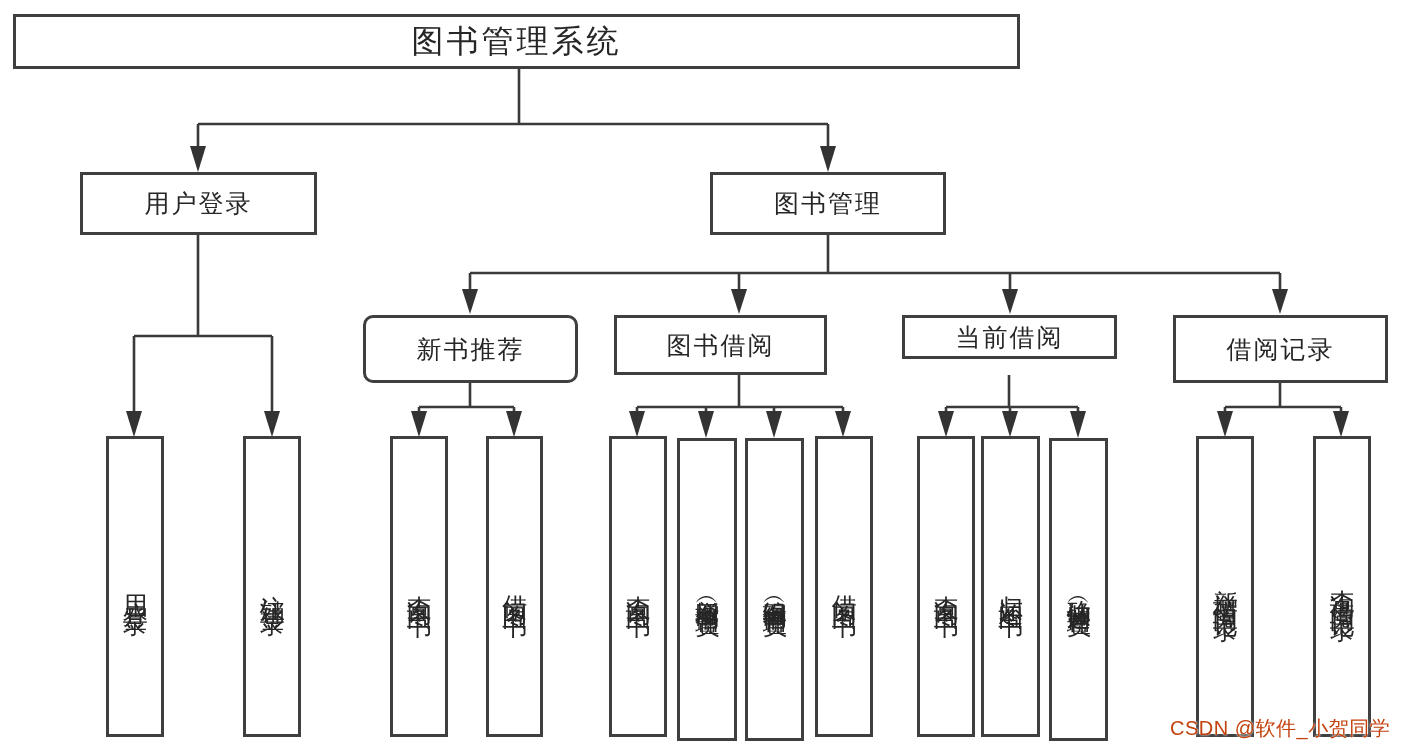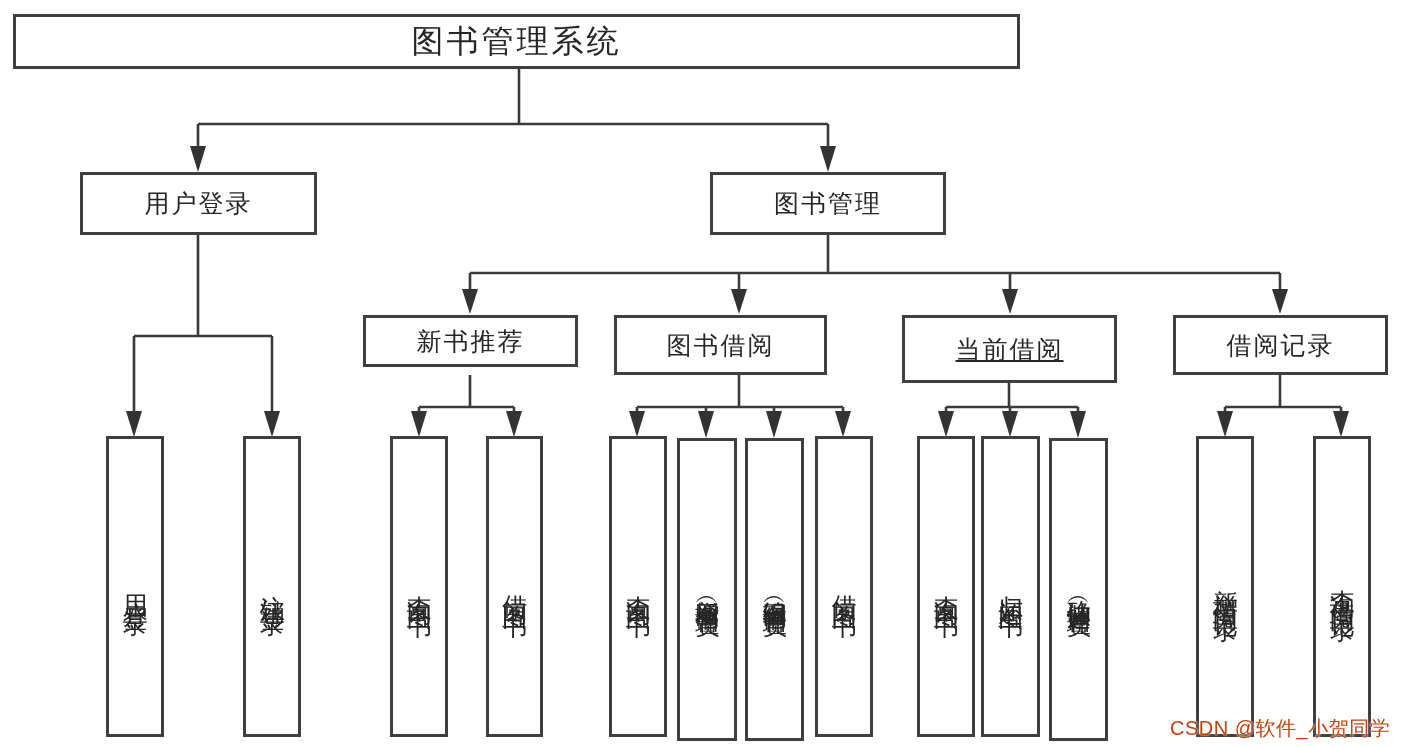--- a/index.html
+++ b/index.html
@@ -110,30 +110,30 @@
     <span class="h-label">图书管理系统</span>
   </div>
 
   <div class="box" style="left:80px;top:172px;width:237px;height:63px;">
     <span class="h-label">用户登录</span>
   </div>
   <div class="box" style="left:710px;top:172px;width:236px;height:63px;">
     <span class="h-label">图书管理</span>
   </div>
 
-  <div class="box" style="left:363px;top:315px;width:215px;height:52px;">
+  <div class="box" style="left:363px;top:315px;width:215px;height:68px;border-radius:10px;">
     <span class="h-label">新书推荐</span>
   </div>
   <div class="box" style="left:614px;top:315px;width:213px;height:60px;">
     <span class="h-label">图书借阅</span>
   </div>
-  <div class="box" style="left:902px;top:315px;width:215px;height:68px;text-decoration:underline;">
+  <div class="box" style="left:902px;top:315px;width:215px;height:44px;">
     <span class="h-label">当前借阅</span>
   </div>
-  <div class="box" style="left:1173px;top:315px;width:215px;height:60px;">
+  <div class="box" style="left:1173px;top:315px;width:215px;height:68px;">
     <span class="h-label">借阅记录</span>
   </div>
 
   <div class="box" style="left:106px;top:436px;width:58px;height:301px;">
     <span class="leaf-label">用户登录</span>
   </div>
   <div class="box" style="left:243px;top:436px;width:58px;height:301px;">
     <span class="leaf-label">注销登录</span>
   </div>
 

